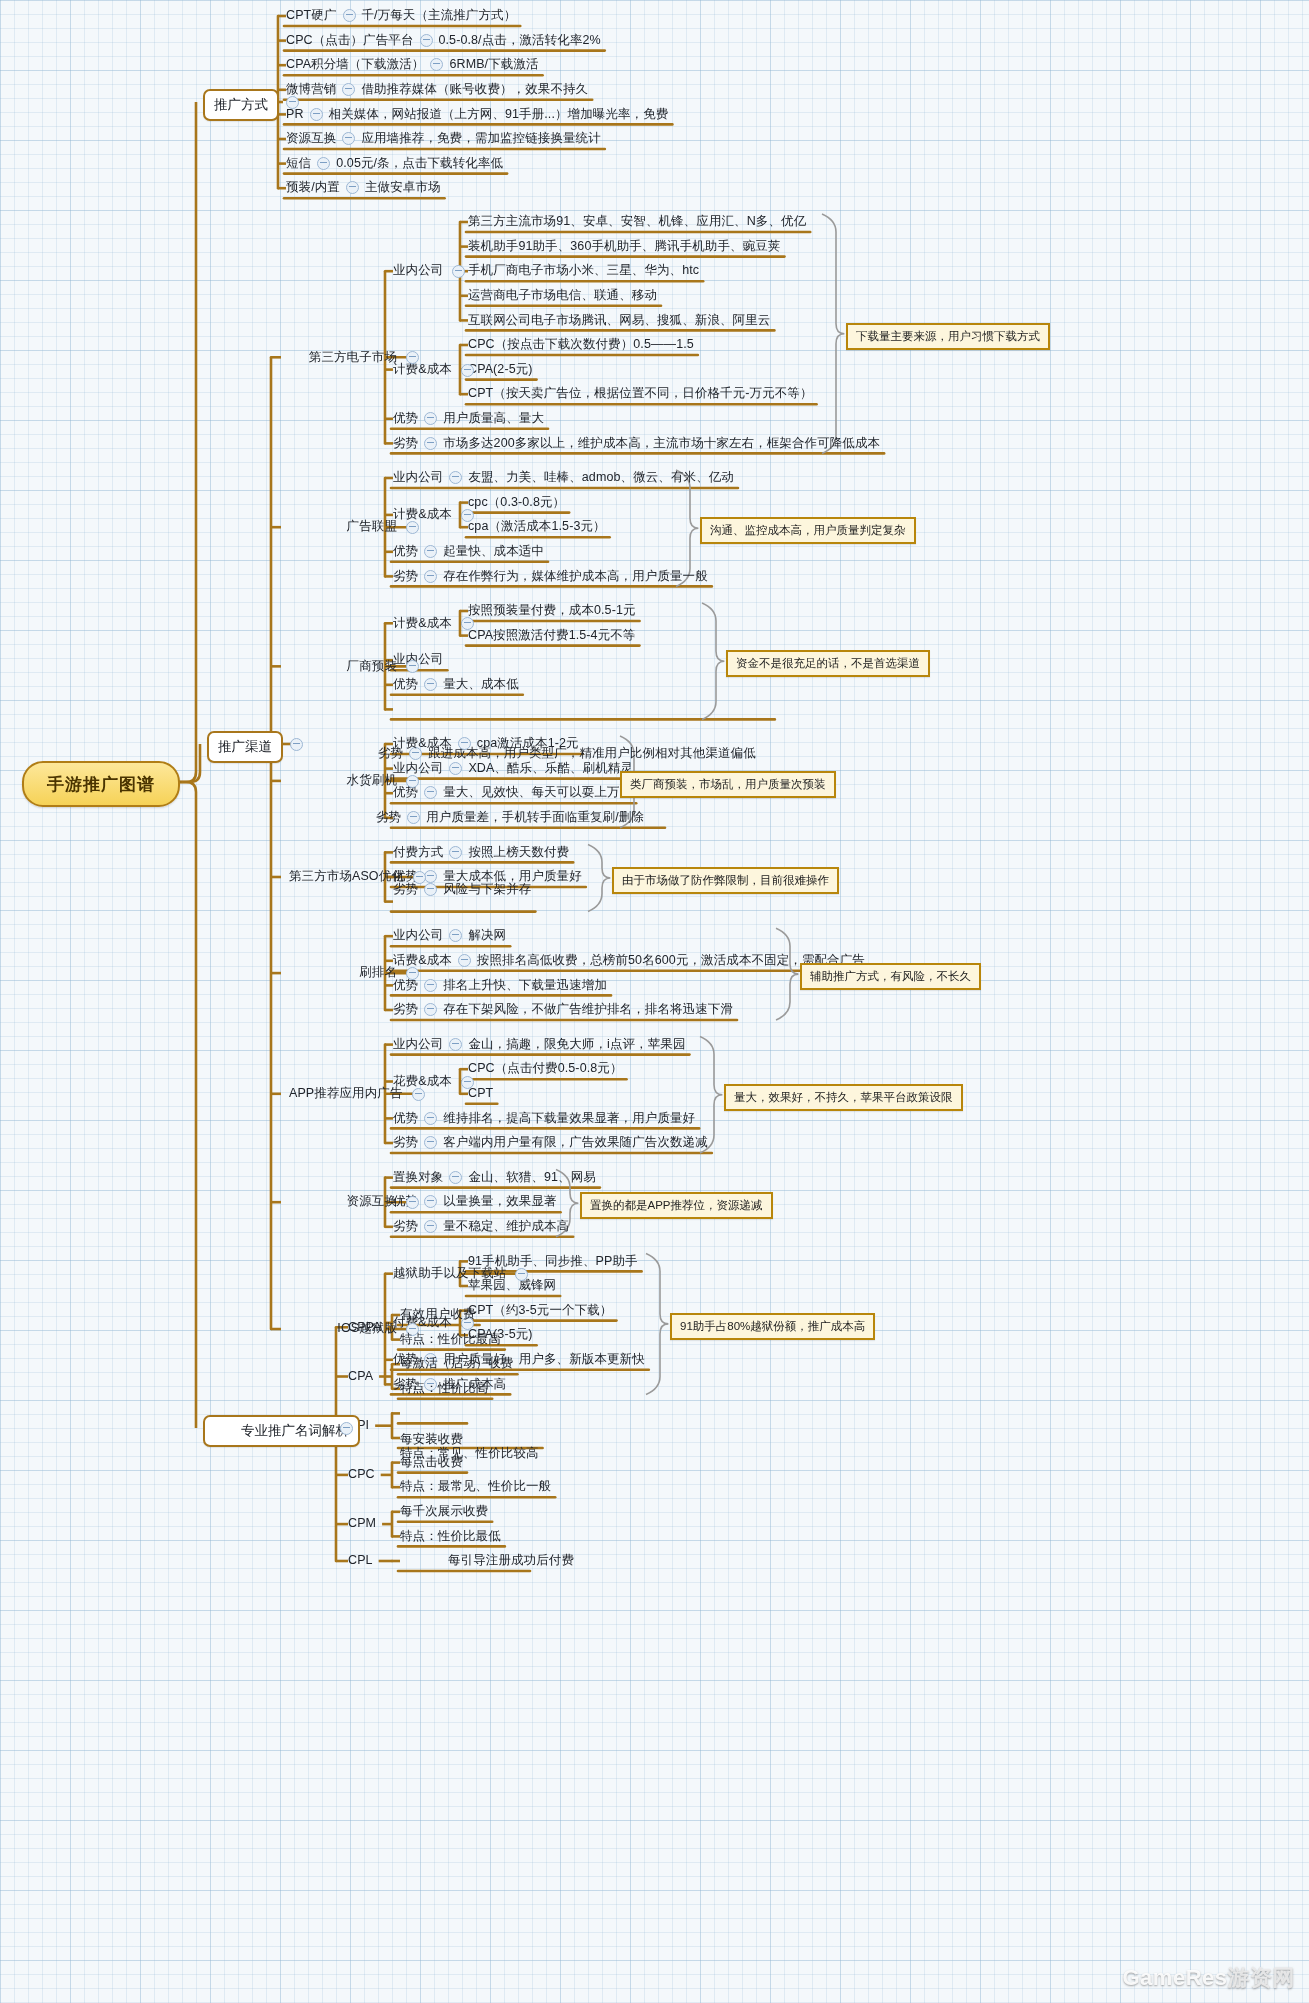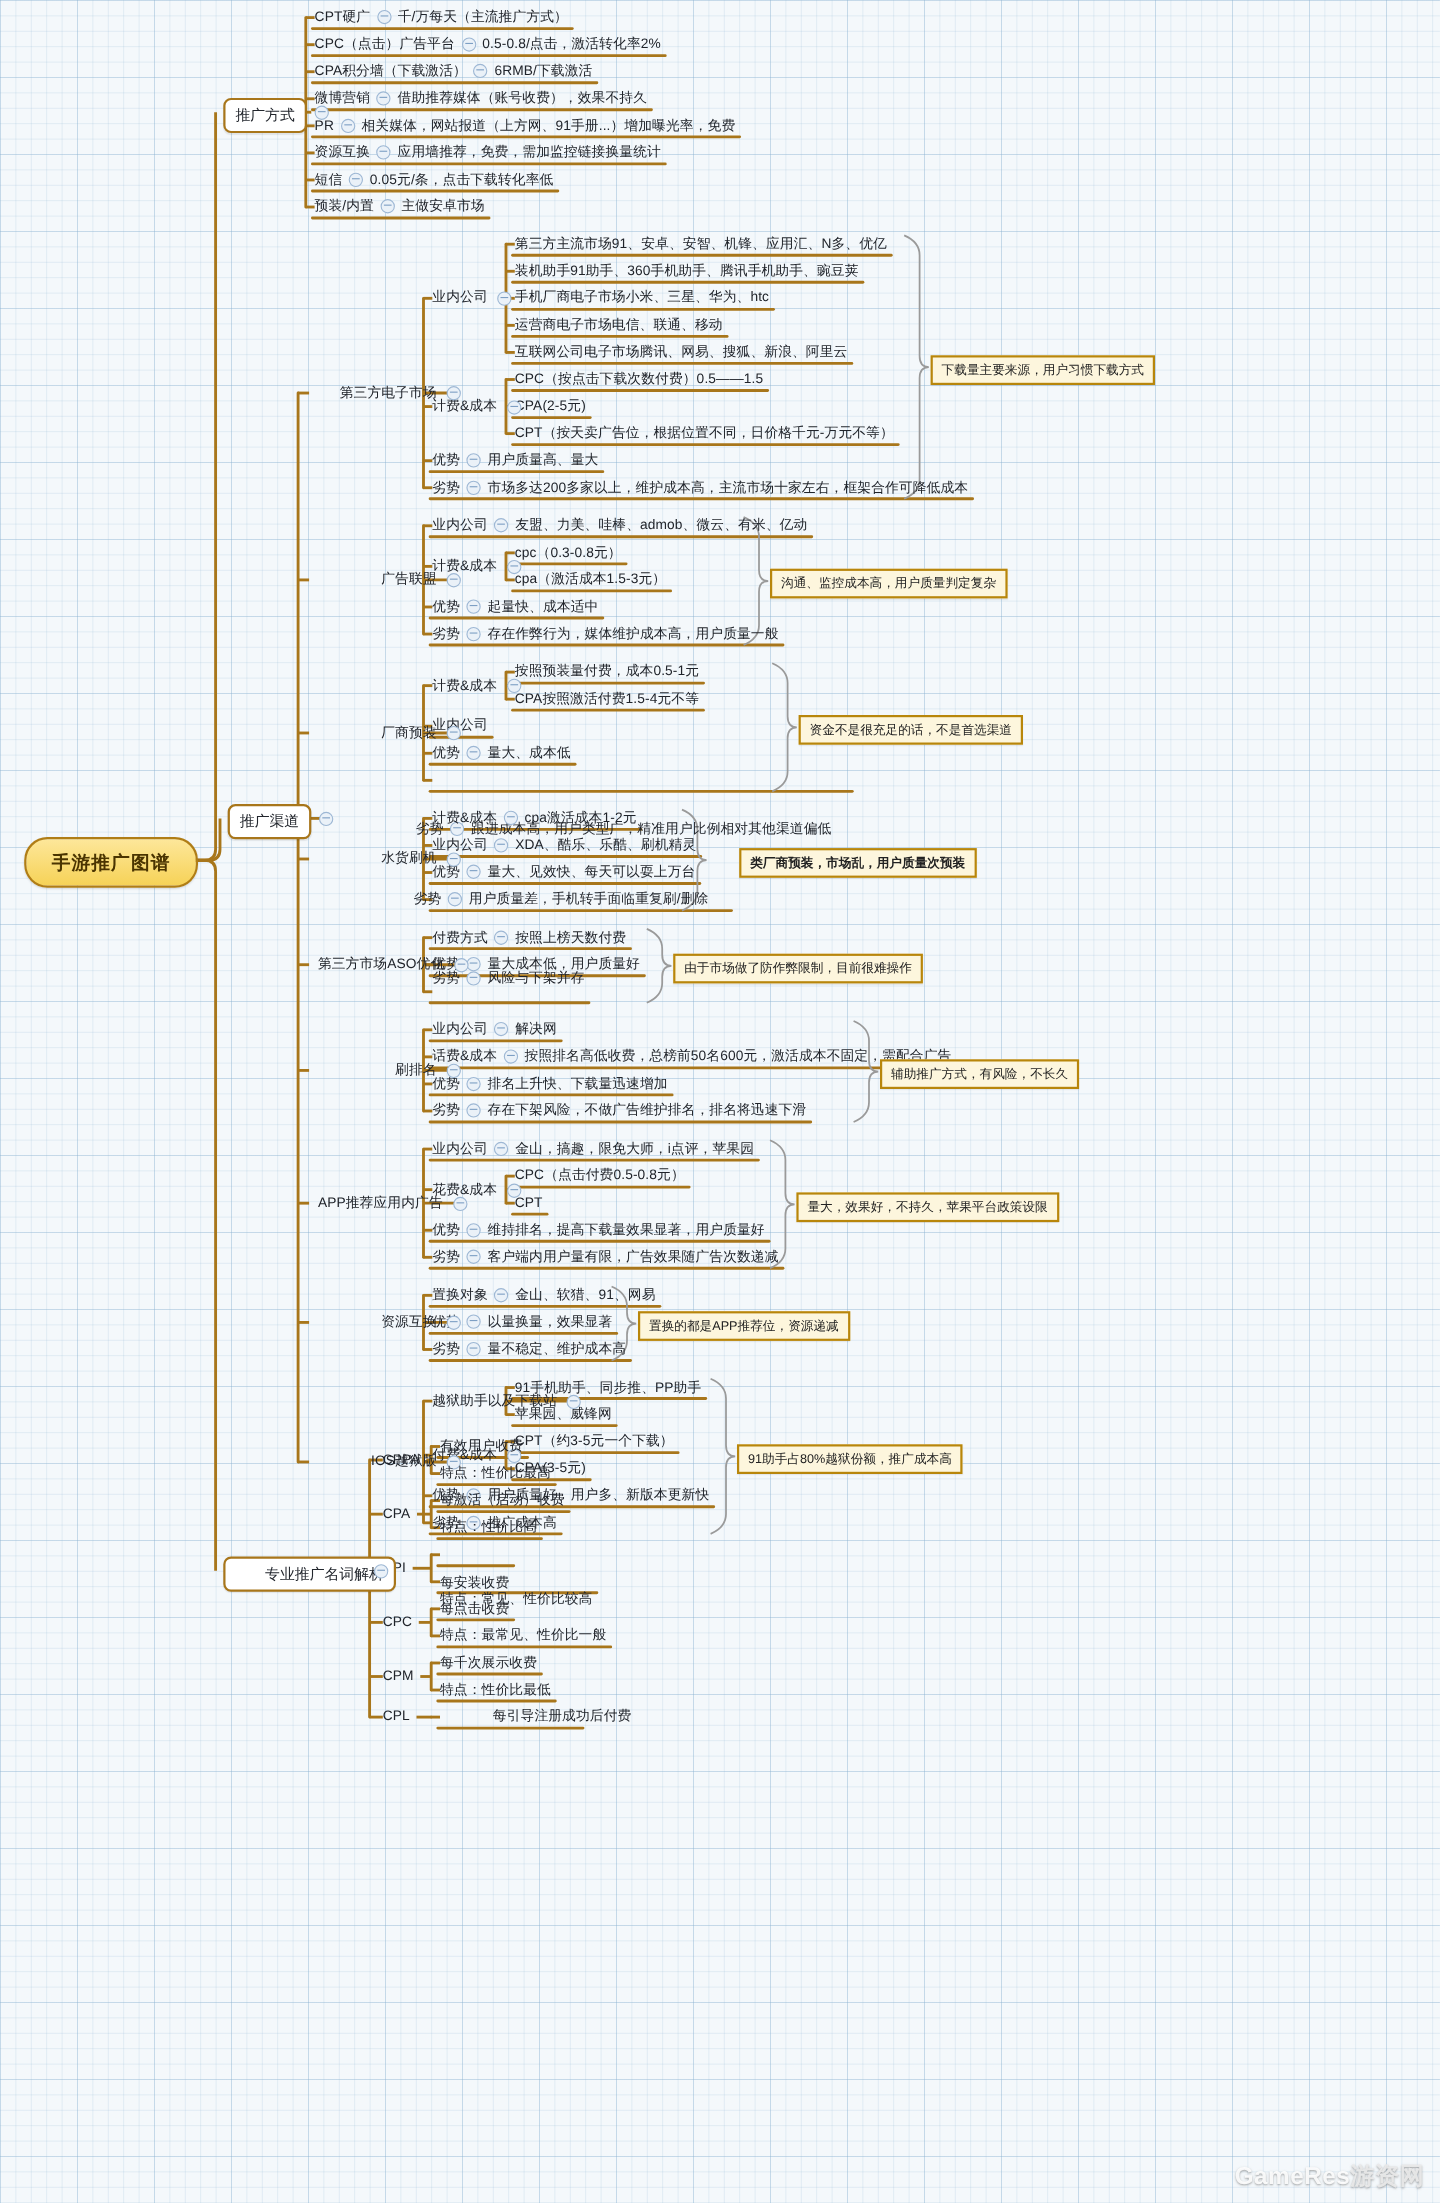--- a/index.html
+++ b/index.html
@@ -361,21 +361,21 @@
     <div class="node" style="left: 378px; top: 701.4px; margin-top: 44px;"><span class="lbl">劣势</span><span class="toggle"></span><span class="val">跟进成本高，用户类型广，精准用户比例相对其他渠道偏低</span></div>
     <div class="node" style="left: 346.594px; top: 658.35px;"><span class="lbl">厂商预装</span></div>
     <span class="toggle" style="position: absolute; left: 400px; top: 660.35px;"></span>
     <div class="note" style="left: 726px; top: 650.2px;">资金不是很充足的话，不是首选渠道</div>
     <div class="node" style="left: 393px; top: 736px;"><span class="lbl">计费&amp;成本</span><span class="toggle"></span><span class="val">cpa激活成本1-2元</span></div>
     <div class="node" style="left: 393px; top: 760.6px;"><span class="lbl">业内公司</span><span class="toggle"></span><span class="val">XDA、酷乐、乐酷、刷机精灵</span></div>
     <div class="node" style="left: 393px; top: 785.2px;"><span class="lbl">优势</span><span class="toggle"></span><span class="val">量大、见效快、每天可以耍上万台</span></div>
     <div class="node" style="left: 376px; top: 809.8px;"><span class="lbl">劣势</span><span class="toggle"></span><span class="val">用户质量差，手机转手面临重复刷/删除</span></div>
     <div class="node" style="left: 346.594px; top: 772.9px;"><span class="lbl">水货刷机</span></div>
     <span class="toggle" style="position: absolute; left: 400px; top: 774.9px;"></span>
-    <div class="note" style="left: 672px; top: 770.9px; font-weight: bold;">类厂商预装，市场乱，用户质量次预装</div>
+    <div class="note" style="left: 620px; top: 770.9px;">类厂商预装，市场乱，用户质量次预装</div>
     <div class="node" style="left: 393px; top: 844.4px;"><span class="lbl">付费方式</span><span class="toggle"></span><span class="val">按照上榜天数付费</span></div>
     <div class="node" style="left: 393px; top: 869px;"><span class="lbl">优势</span><span class="toggle"></span><span class="val">量大成本低，用户质量好</span></div>
     <div class="node" style="left: 393px; top: 882px;"><span class="lbl">劣势</span><span class="toggle"></span><span class="val">风险与下架并存</span></div>
     <div class="node" style="left: 289px; top: 869px;"><span class="lbl">第三方市场ASO优化</span></div>
     <span class="toggle" style="position: absolute; left: 406.906px; top: 871px;"></span>
     <div class="note" style="left: 612px; top: 867px;">由于市场做了防作弊限制，目前很难操作</div>
     <div class="node" style="left: 393px; top: 928.2px;"><span class="lbl">业内公司</span><span class="toggle"></span><span class="val">解决网</span></div>
     <div class="node" style="left: 393px; top: 952.8px;"><span class="lbl">话费&amp;成本</span><span class="toggle"></span><span class="val">按照排名高低收费，总榜前50名600元，激活成本不固定，需配合广告</span></div>
     <div class="node" style="left: 393px; top: 977.4px;"><span class="lbl">优势</span><span class="toggle"></span><span class="val">排名上升快、下载量迅速增加</span></div>
     <div class="node" style="left: 393px; top: 1002px;"><span class="lbl">劣势</span><span class="toggle"></span><span class="val">存在下架风险，不做广告维护排名，排名将迅速下滑</span></div>

